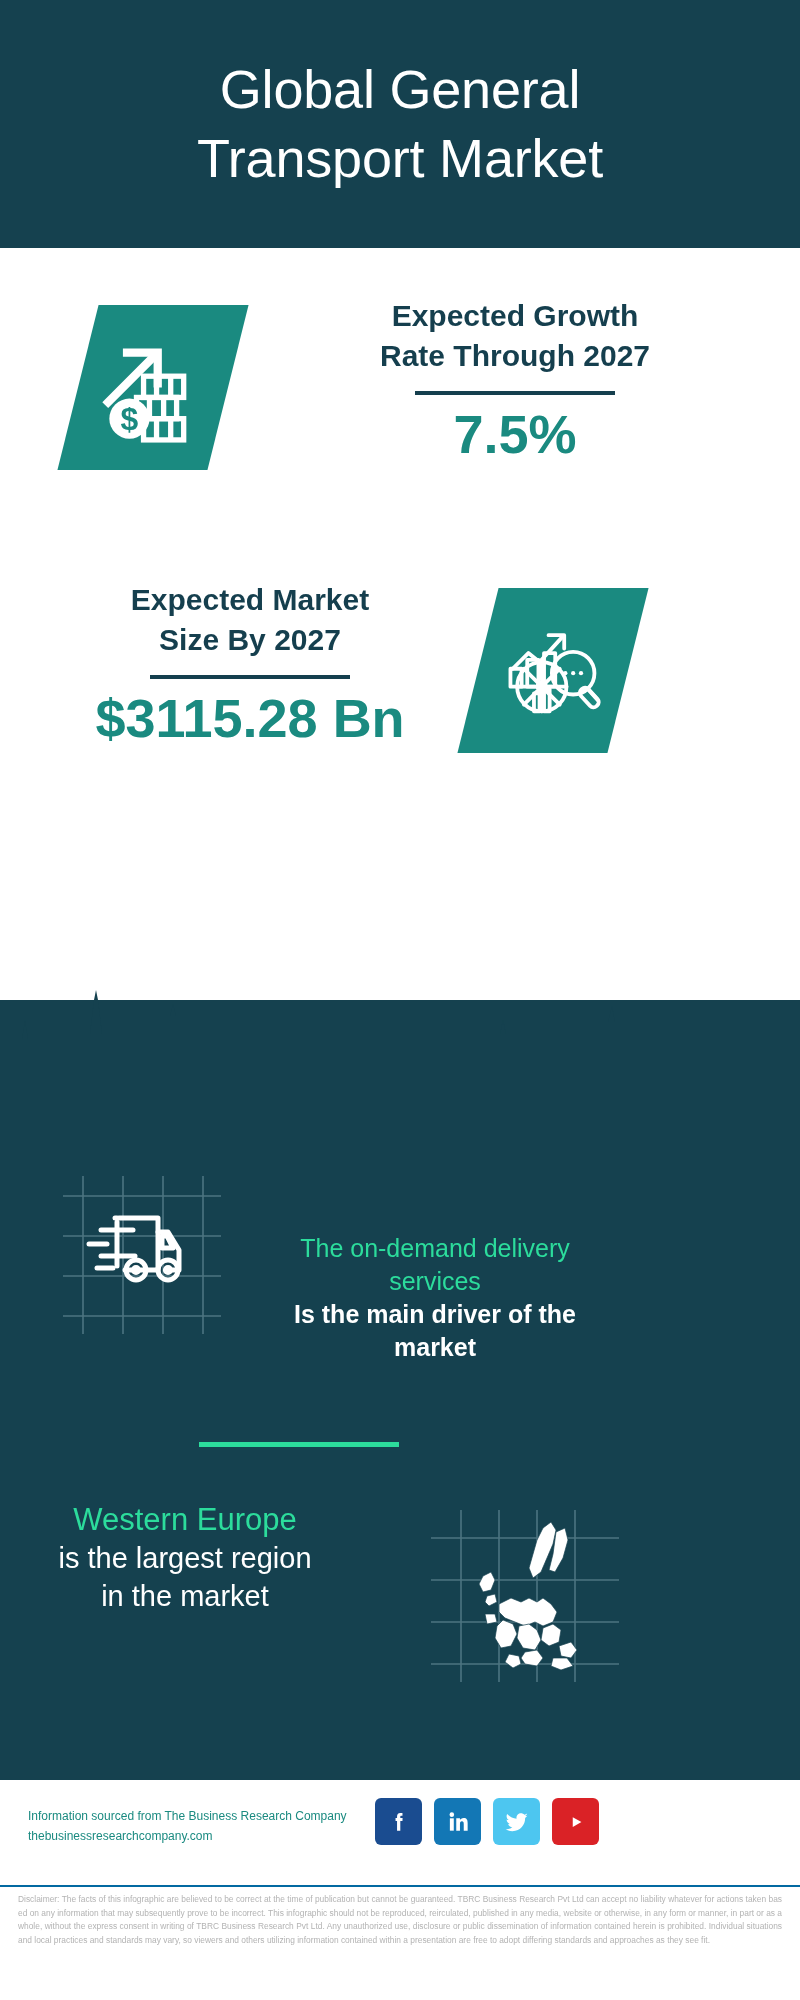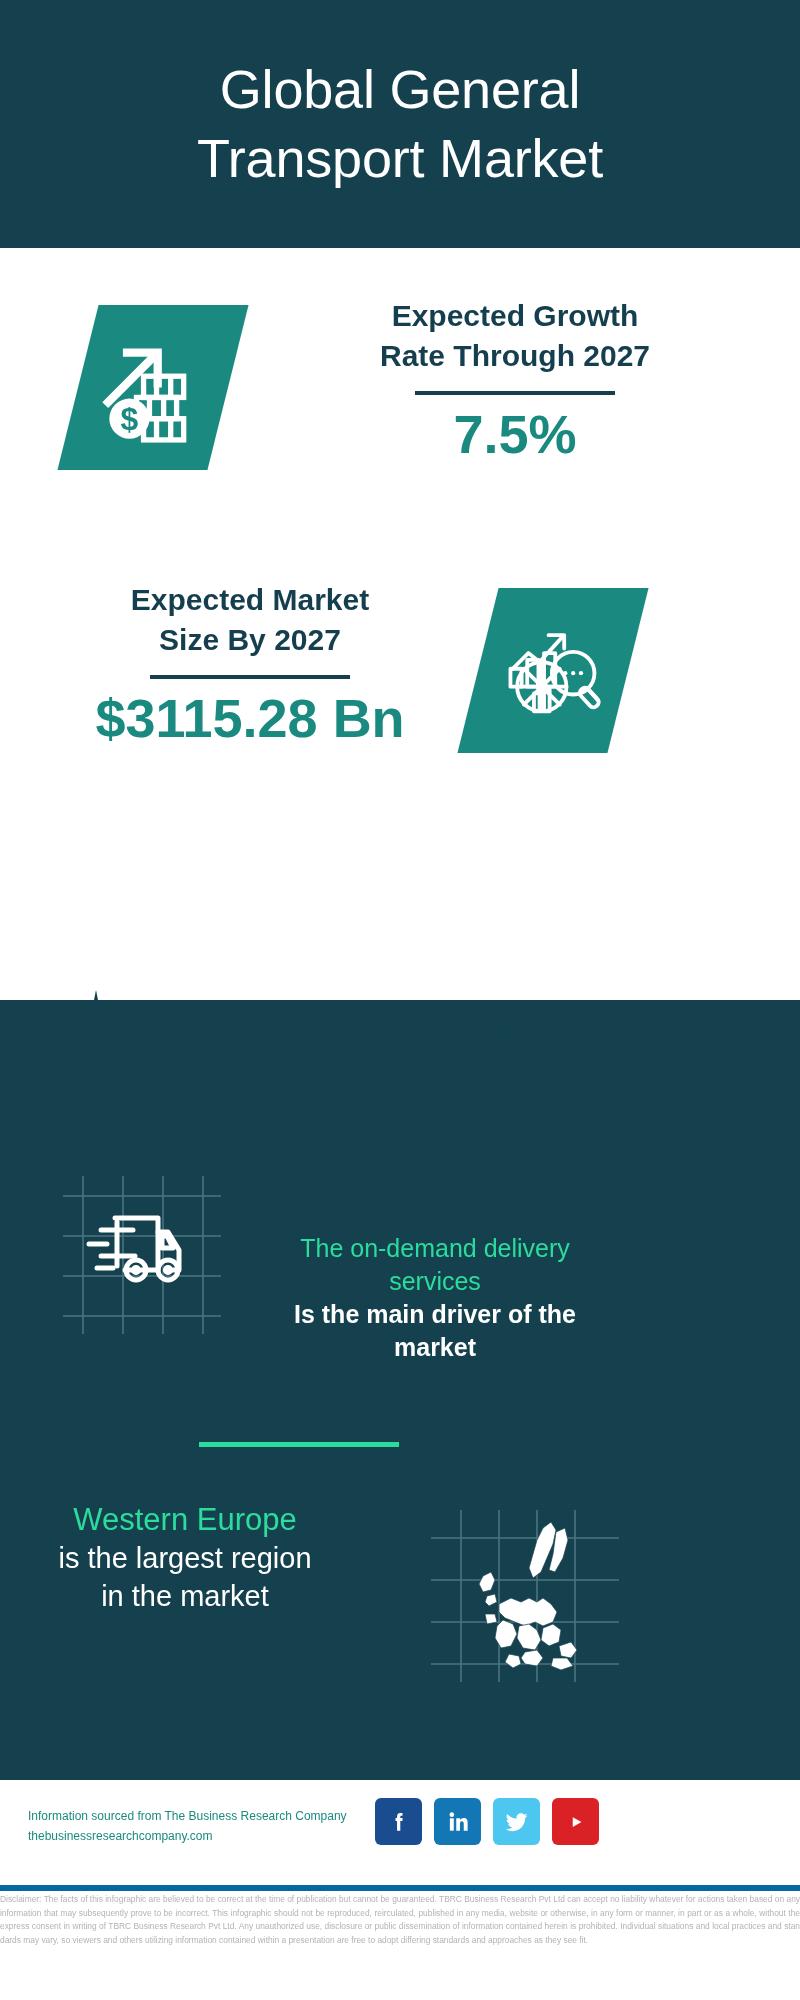--- a/index.html
+++ b/index.html
@@ -215,21 +215,21 @@
   }
 
   
   .footer {
     position: absolute;
     left: 0;
     top: 1780px;
     width: 800px;
     height: 105px;
     background: #ffffff;
-    border-bottom: 6px solid #0369a1;
+    border-bottom: 2px solid #0369a1;
   }
   .footer-credit {
     position: absolute;
     left: 28px;
     top: 27px;
     width: 360px;
     color: #1A8A80;
     font-size: 12px;
     line-height: 1.65;
   }
@@ -252,21 +252,21 @@
   .sc-li { background: #1377B5; }
   .sc-tw { background: #4DC6F0; }
   .sc-yt { background: #DA2226; }
 
   
   .disclaimer {
     position: absolute;
     left: 0;
     top: 1893px;
     width: 800px;
-    padding: 0 0;
+    padding: 0 18px;
     box-sizing: border-box;
     color: #b3b3b3;
     font-size: 8.4px;
     line-height: 1.62;
     text-align: justify;
     word-break: break-all;
   }
 </style>
 </head>
 <body>

